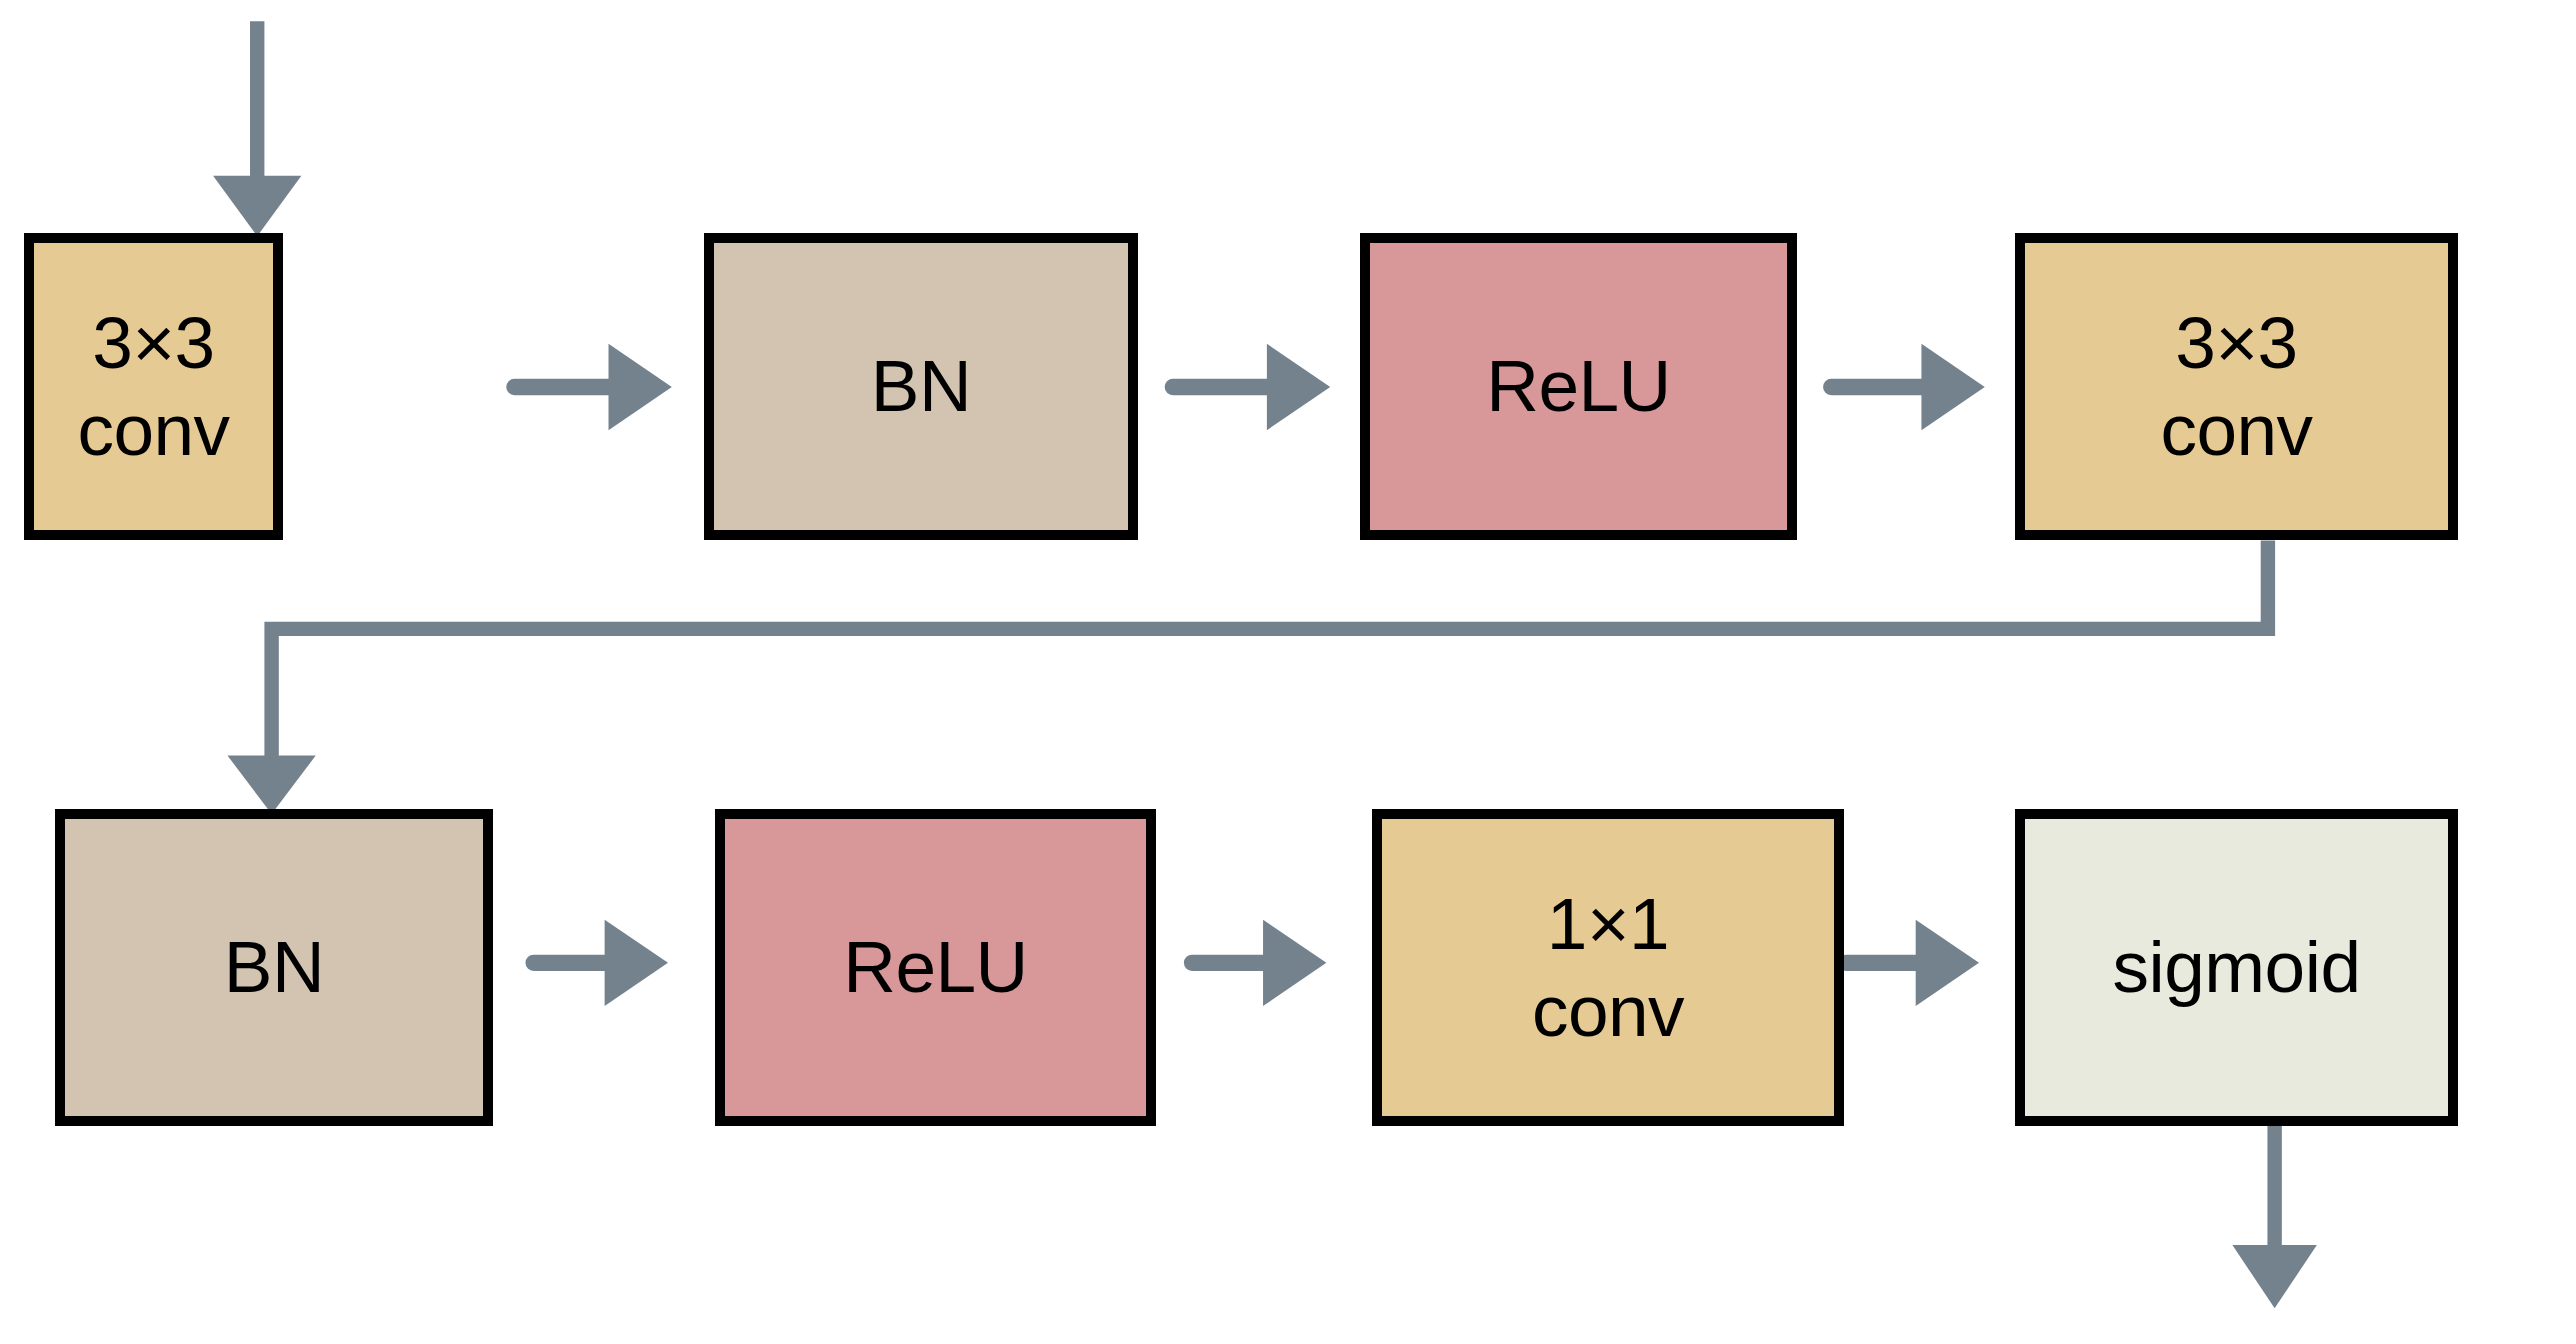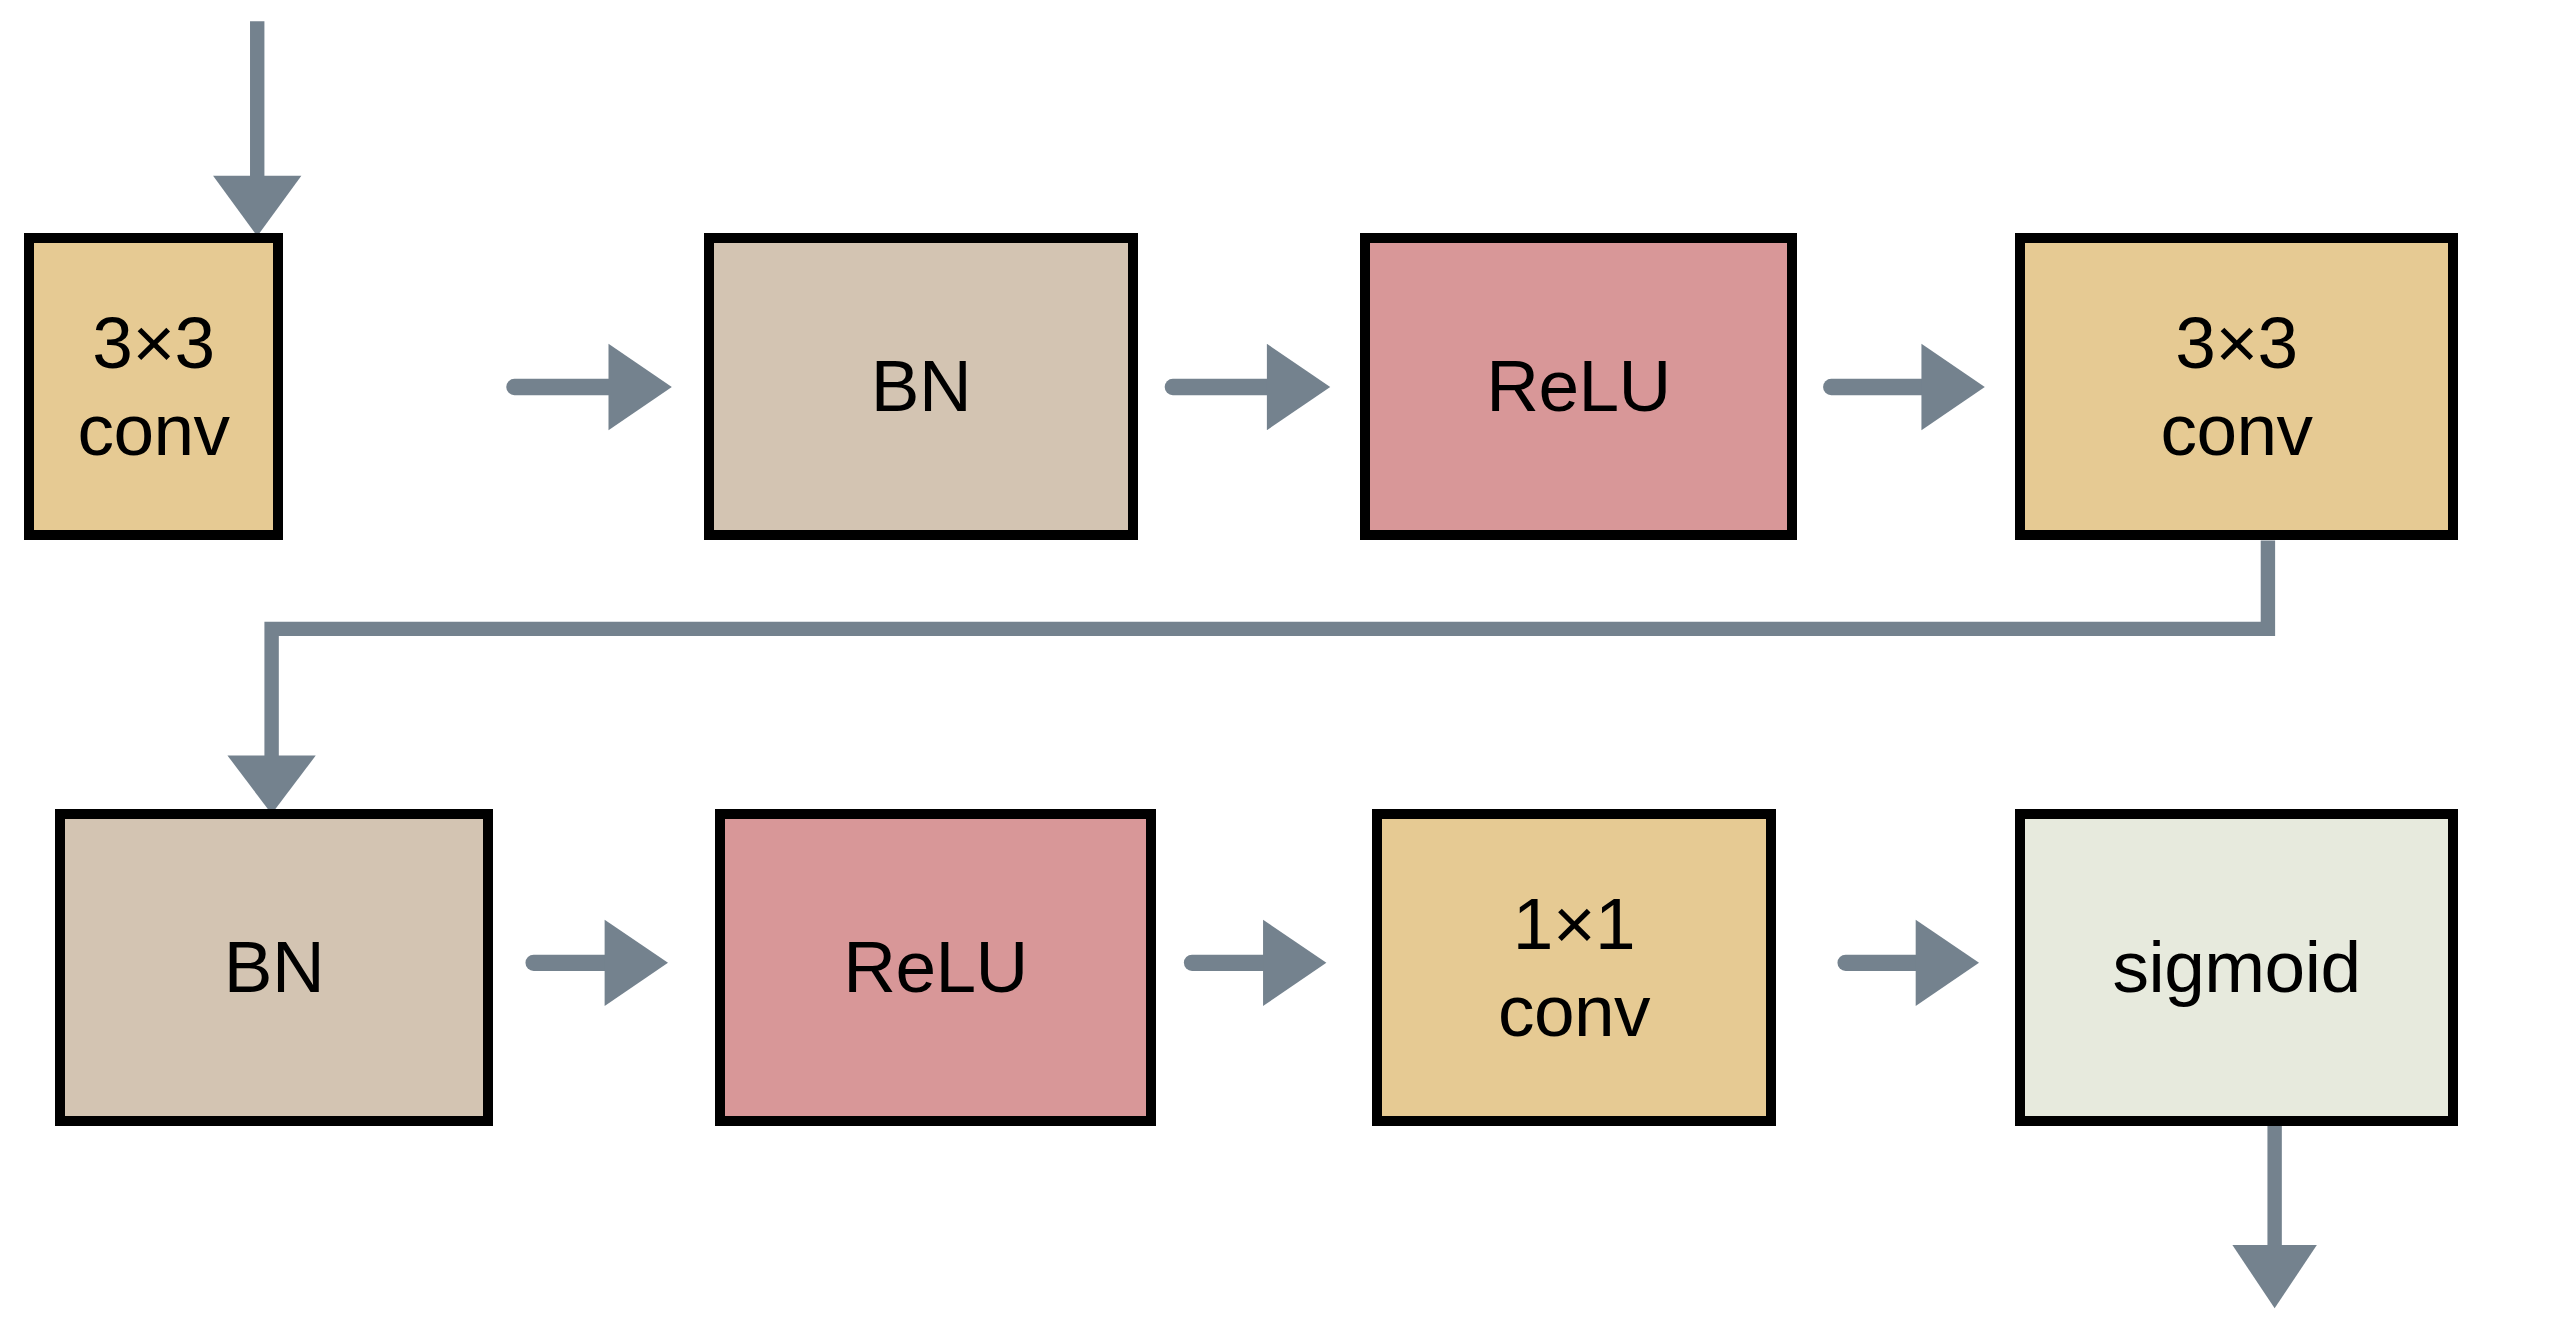--- a/index.html
+++ b/index.html
@@ -128,21 +128,21 @@
   </div>
 
   <div class="node-box" style="left: 55px; top: 809px; width: 438px; height: 317px; background: rgb(211, 196, 178); border-color: rgb(0, 0, 0);">
     <span class="node-line">BN</span>
   </div>
 
   <div class="node-box" style="left: 715px; top: 809px; width: 441px; height: 317px; background: rgb(216, 151, 152); border-color: rgb(0, 0, 0);">
     <span class="node-line">ReLU</span>
   </div>
 
-  <div class="node-box" style="left: 1372px; top: 809px; width: 404px; height: 317px; background: rgb(230, 202, 147); border-color: rgb(0, 0, 0);">
+  <div class="node-box" style="left: 1372px; top: 809px; width: 472px; height: 317px; background: rgb(230, 202, 147); border-color: rgb(0, 0, 0);">
     <span class="node-line">1×1</span>
     <span class="node-line">conv</span>
   </div>
 
   <div class="node-box" style="left: 2015px; top: 809px; width: 443px; height: 317px; background: rgb(231, 234, 221); border-color: rgb(0, 0, 0); text-align: right;">
     <span class="node-line">sigmoid</span>
   </div>
 
 </div>
 

